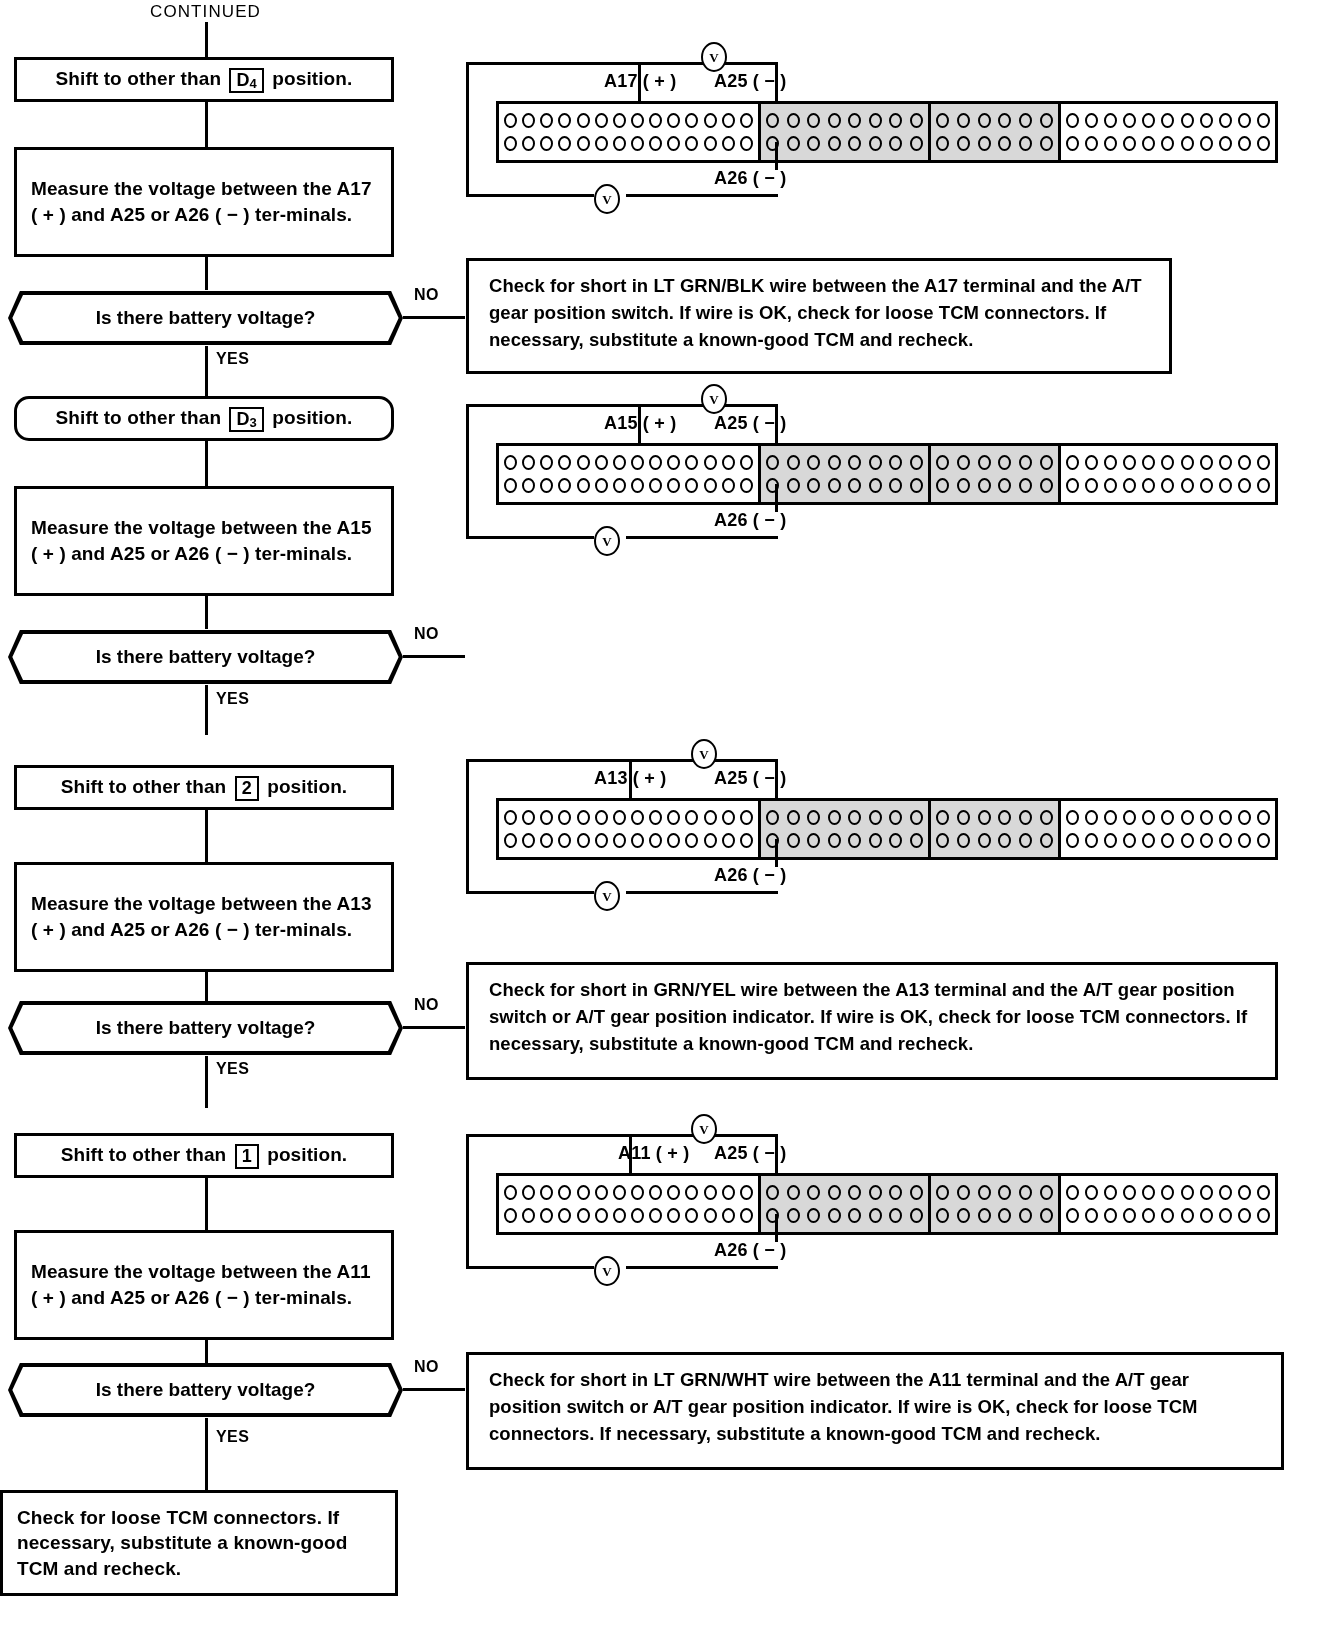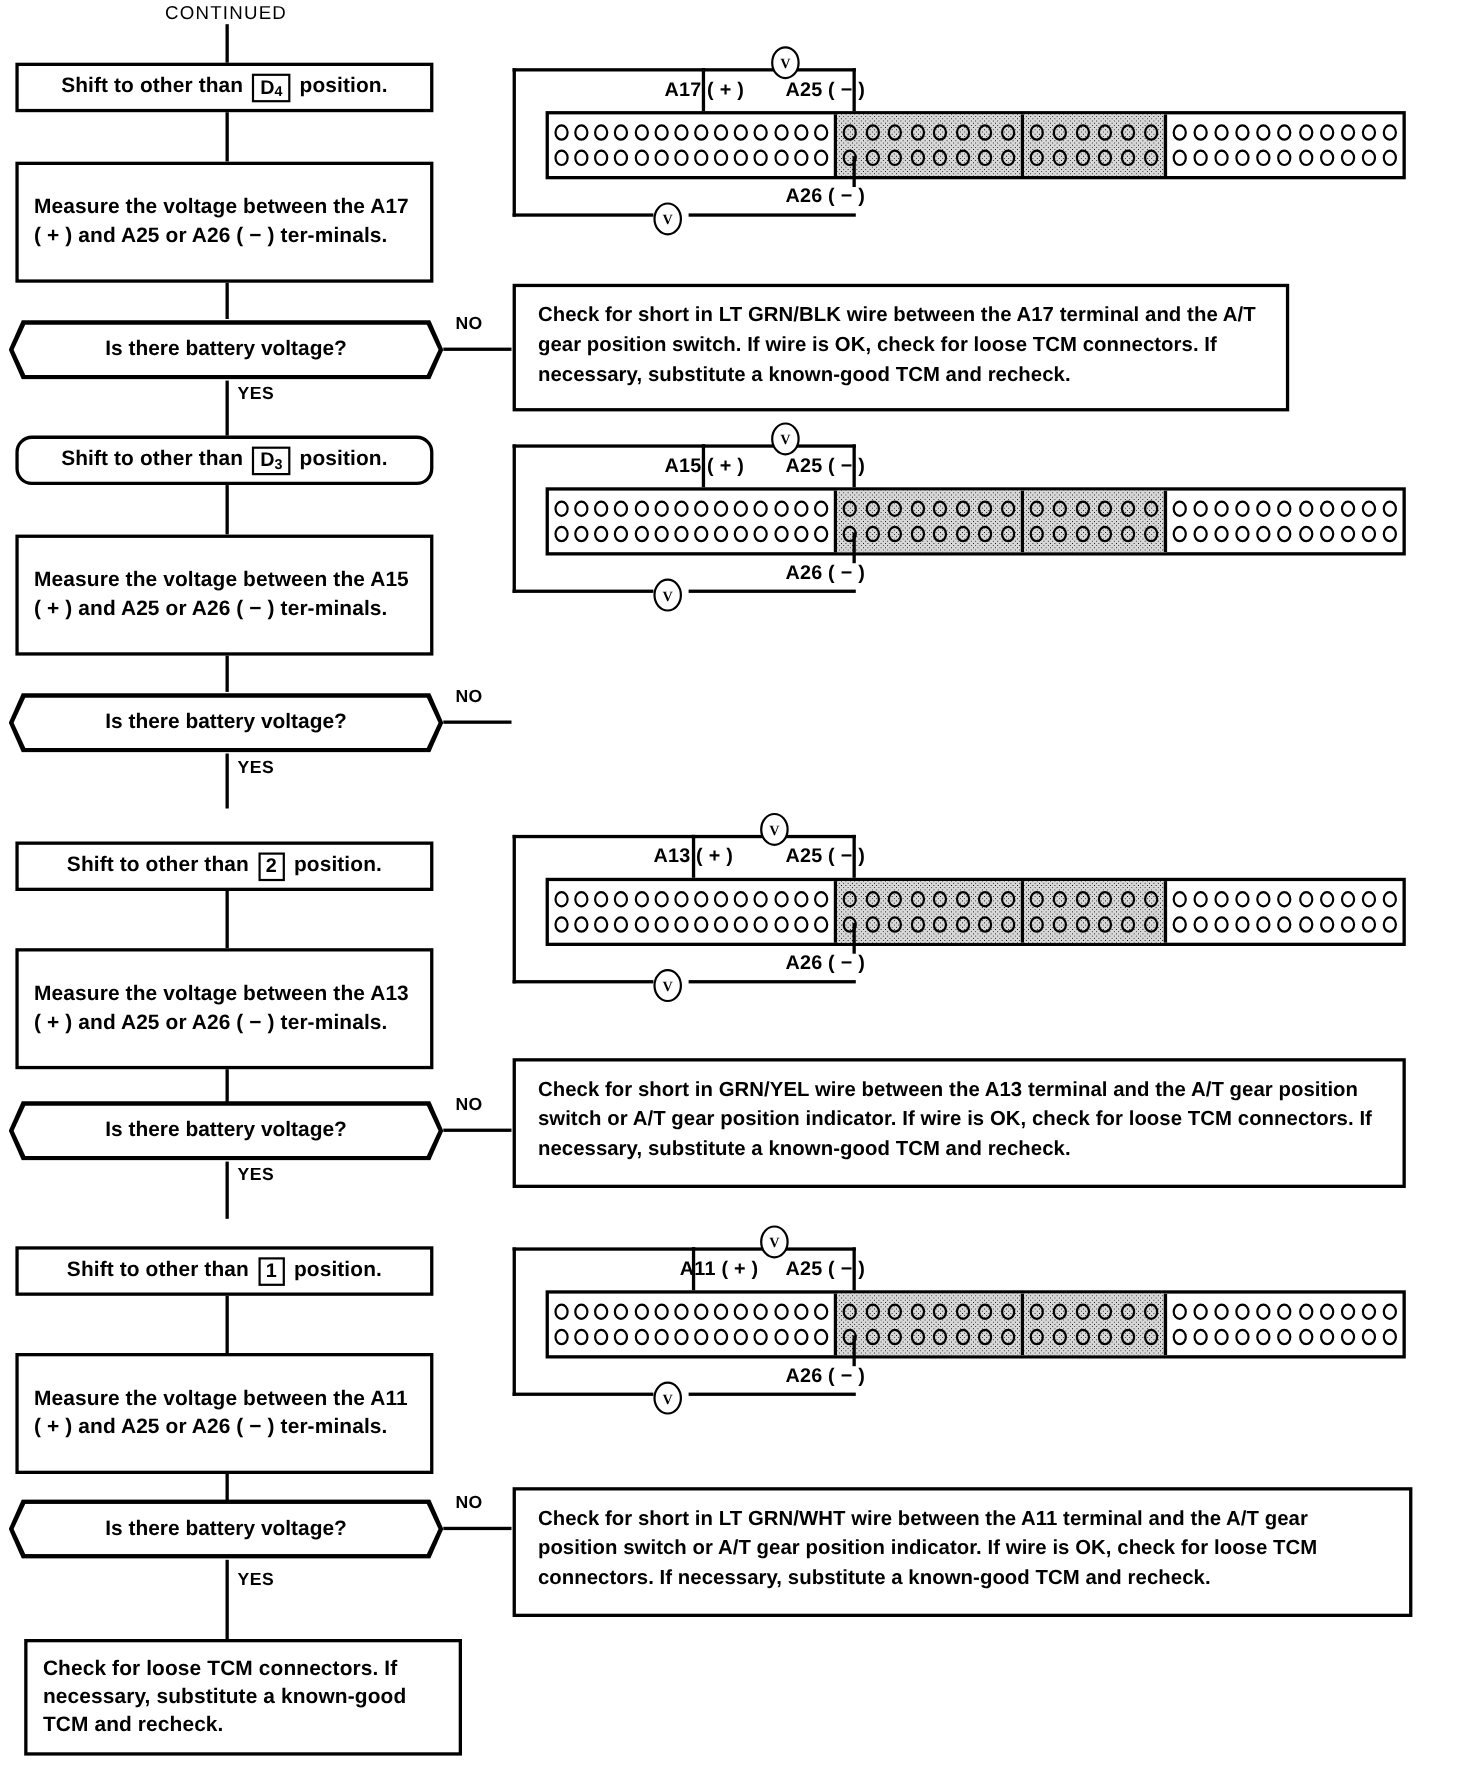--- a/index.html
+++ b/index.html
@@ -811,17 +811,17 @@
     <div class="term-label" style="left:248px; top:122px;">A26 ( − )</div>
     <div class="lead" style="left:160px; top:148px; width:152px; height:3px;"></div>
     <div class="lead" style="left:0px; top:148px; width:128px; height:3px;"></div>
     <div class="lead" style="left:0px; top:16px; width:3px; height:135px;"></div>
     <div class="lead" style="left:0px; top:16px; width:166px; height:3px;"></div>
     <div class="meter" style="left:128px; top:138px;">
       <span>V</span>
     </div>
   </div>
 
-  <div class="proc-box" style="left:22px; top:1490px; width:398px; height:106px;">
+  <div class="proc-box" style="left:0; top:1490px; width:398px; height:106px;">
     <span class="txt">Check for loose TCM connectors. If necessary, substitute a known-good TCM and recheck.</span>
   </div>
 
 </div>
 
 </body></html>

